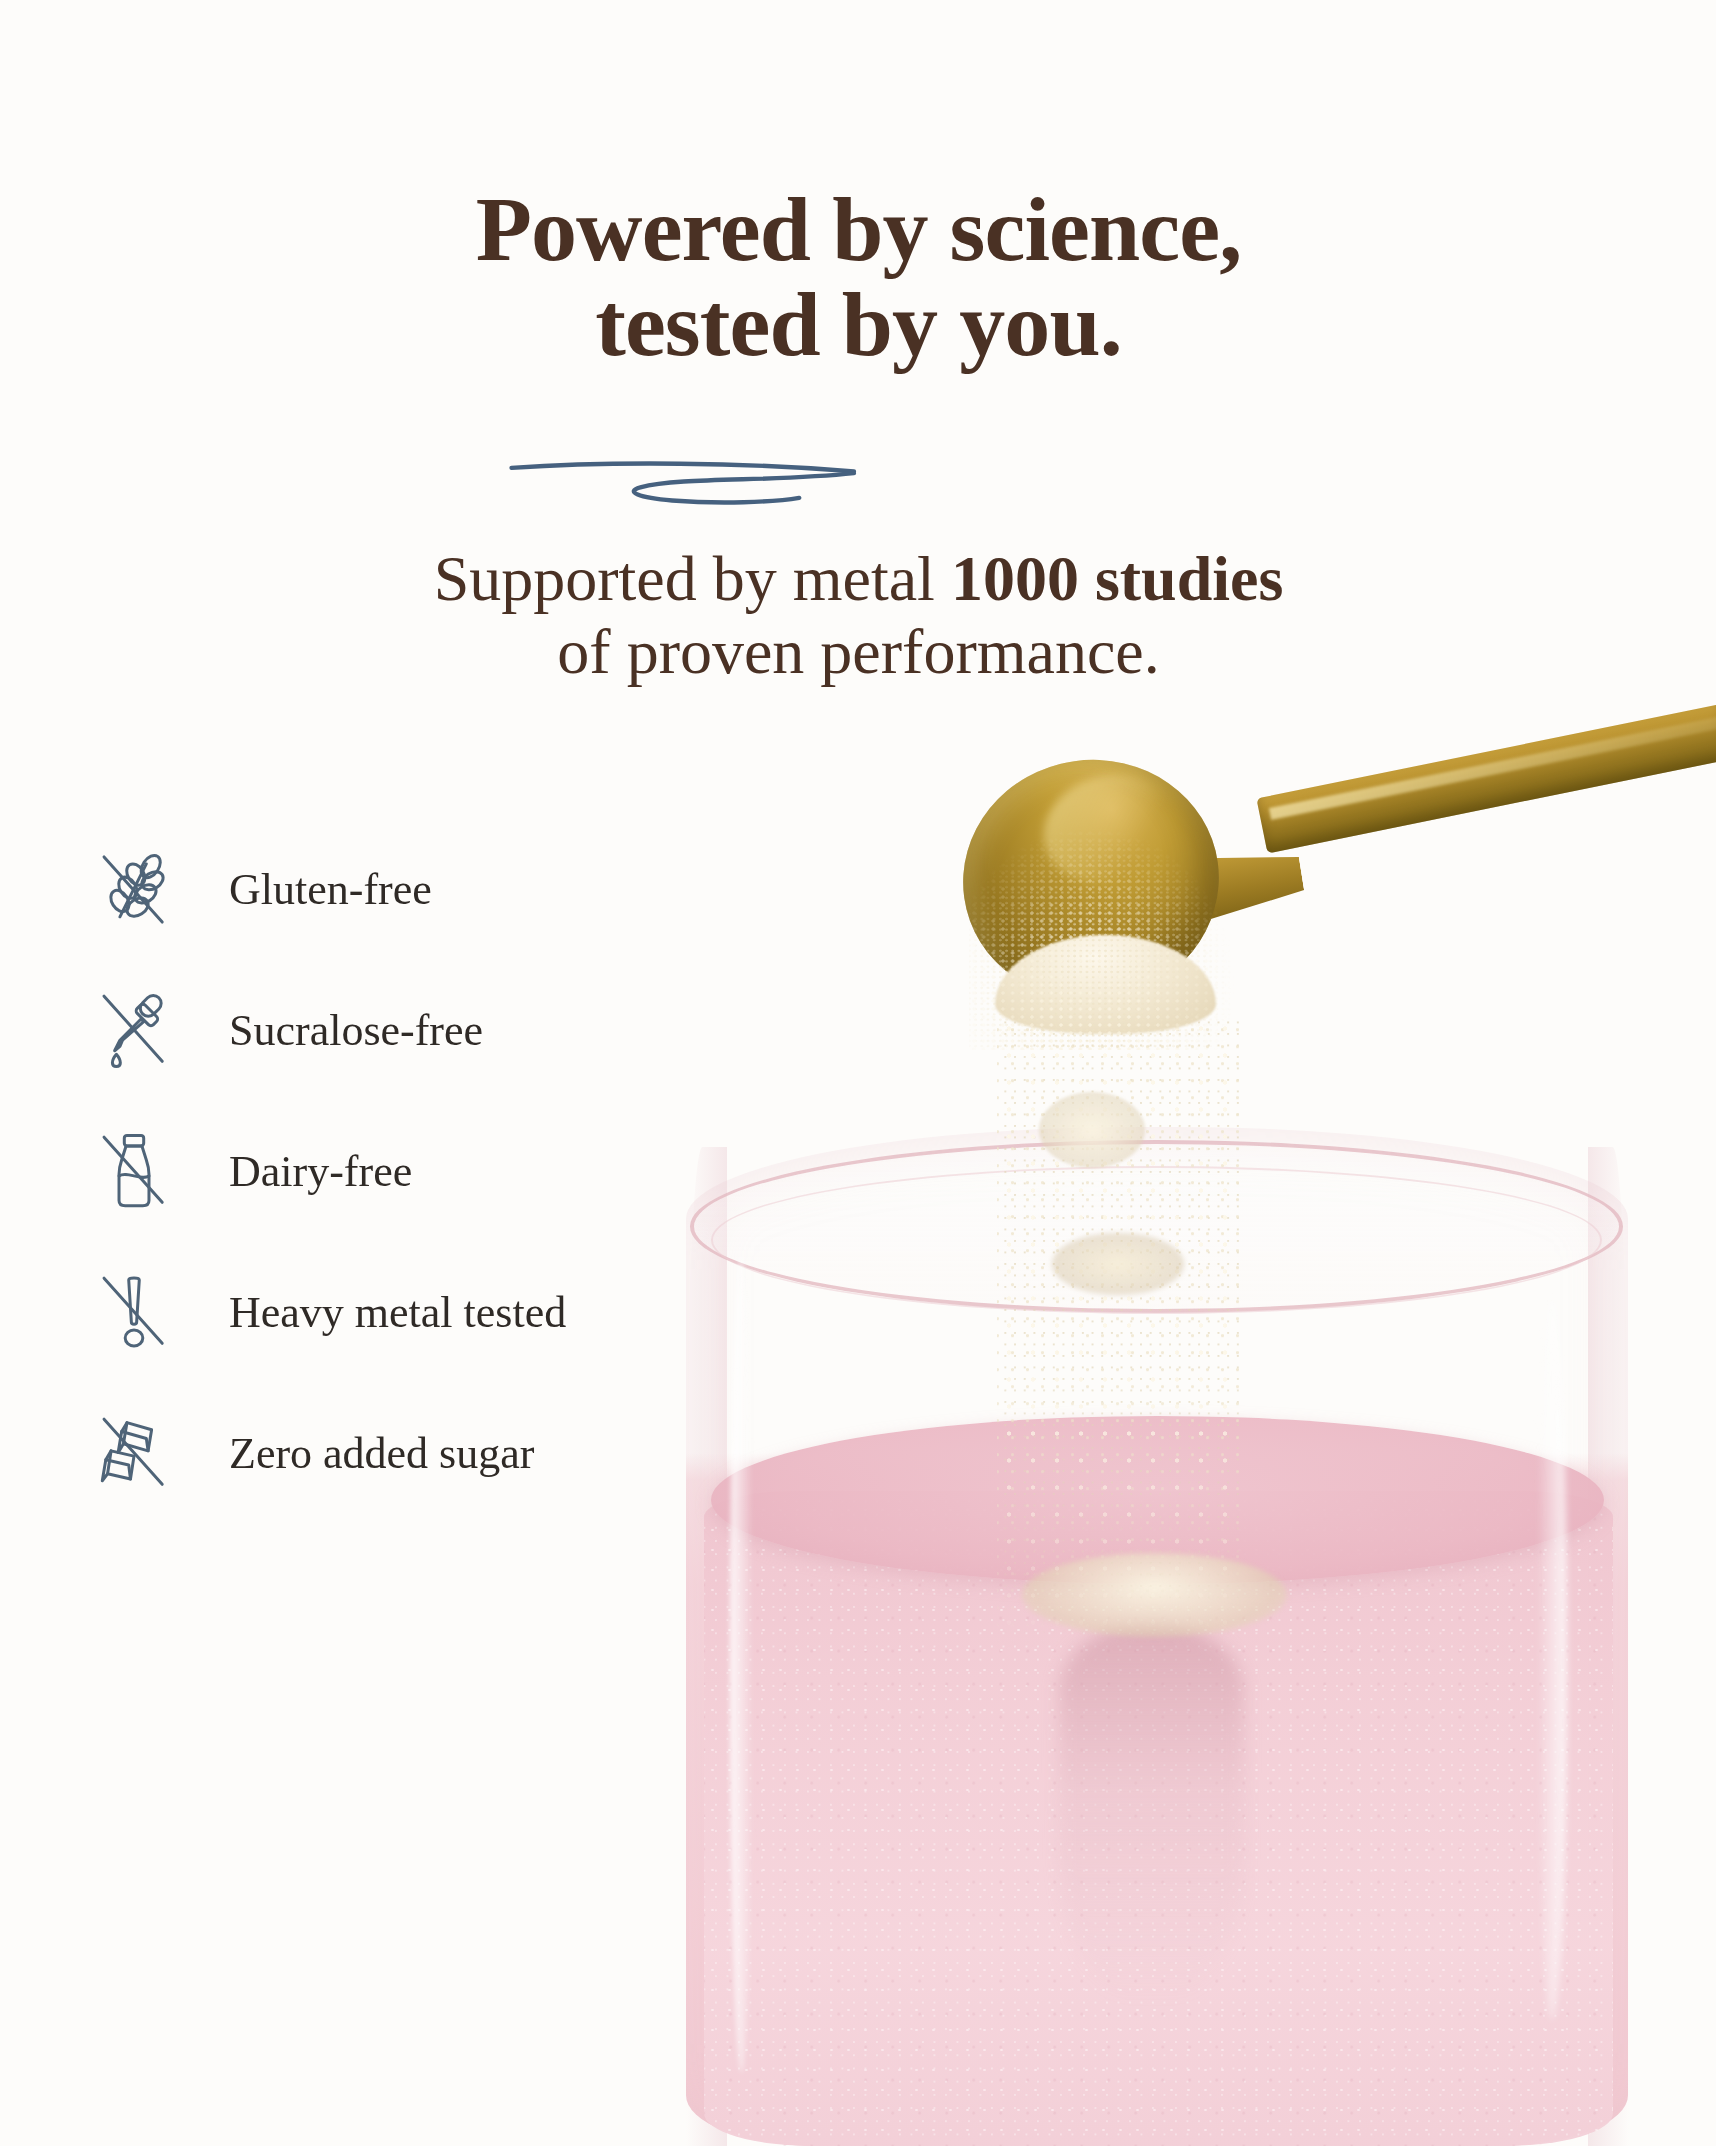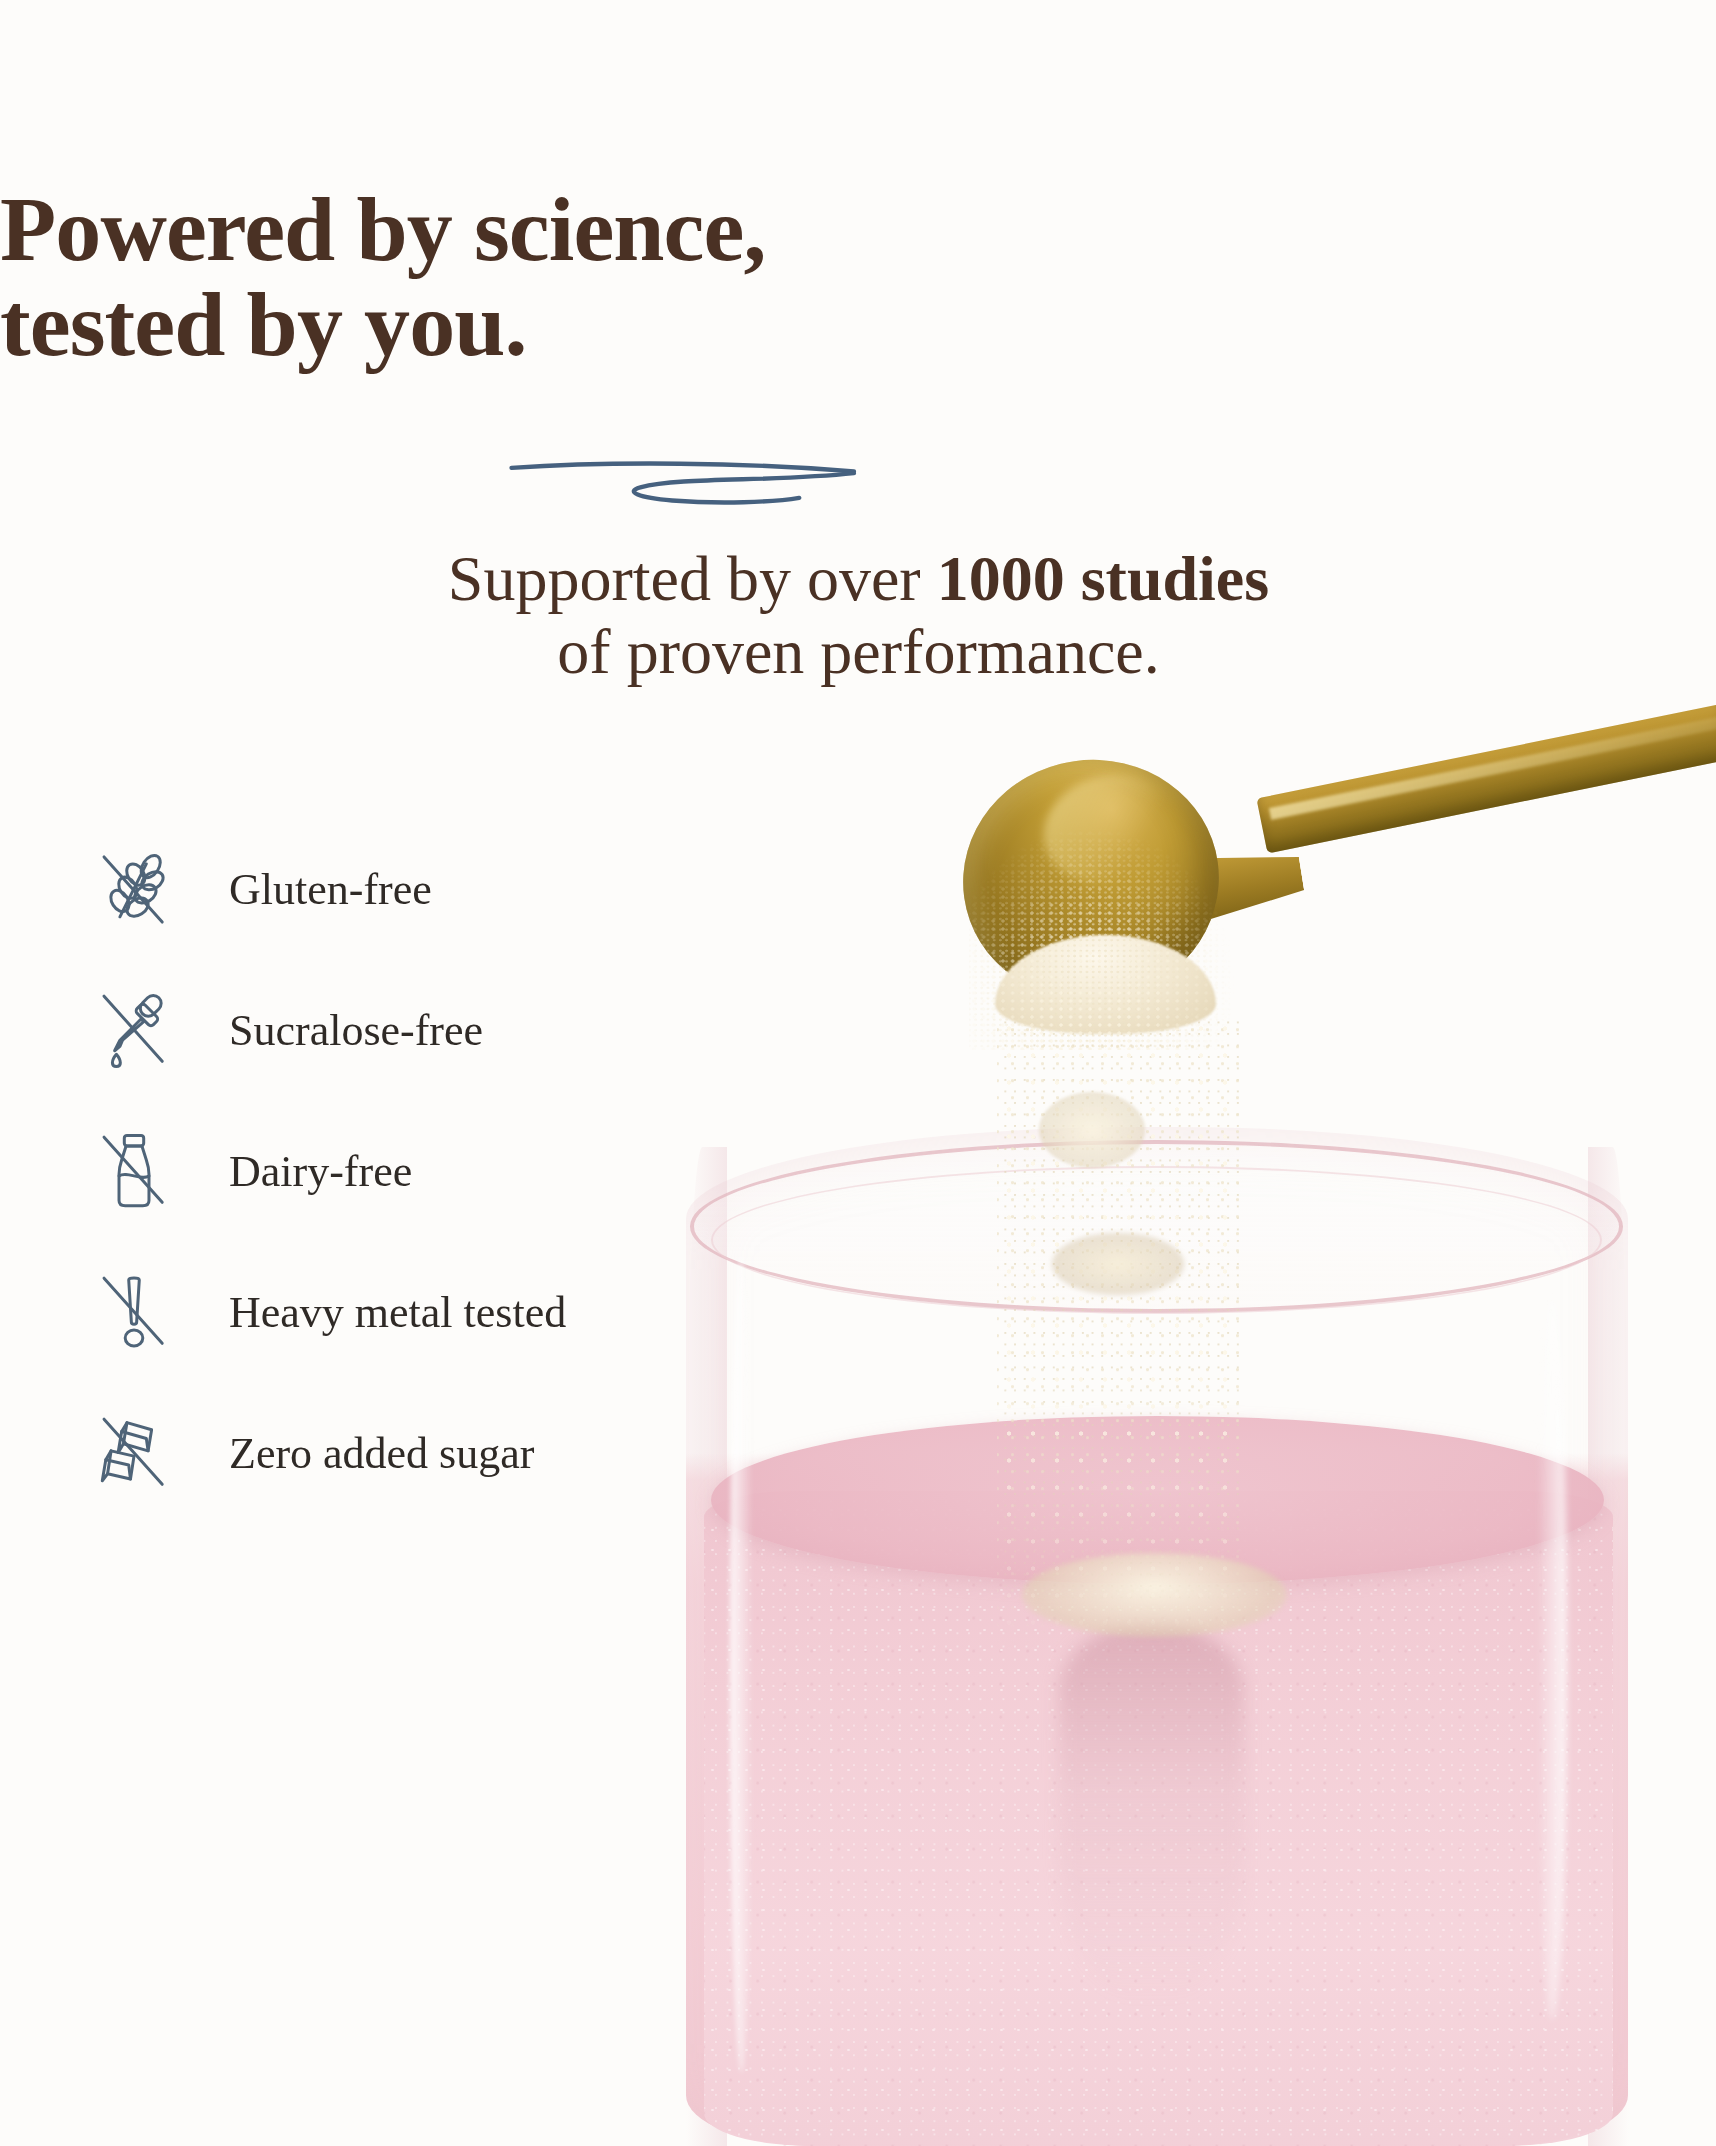--- a/index.html
+++ b/index.html
@@ -223,20 +223,21 @@
     border-radius:50% 50% 45% 45% / 18% 18% 40% 40%;
     filter:blur(8px);
   }
 
   
   #content { position:absolute; inset:0; }
 
   .headline {
     position:absolute;
     left:0; right:0; top:182px;
+    text-align:center;
     color:#4a3124;
     font-weight:700;
     font-size:92px;
     line-height:1.03;
     letter-spacing:-0.9px;
   }
   .headline .l2 { position:relative; display:inline-block; }
 
   .squiggle {
     position:absolute;
@@ -316,21 +317,21 @@
     <span>Powered by science,</span><br>
     <span class="l2">tested by you.</span>
   </h1>
 
   <svg class="squiggle" viewBox="0 0 400 68">
     <path d="M4 18 C 120 10, 268 12, 392 22" fill="none" stroke="#46617f" stroke-width="5" stroke-linecap="round"></path>
     <path d="M392 24 C 300 34, 196 28, 150 40 C 132 45, 148 52, 186 55 C 240 59, 300 57, 330 52" fill="none" stroke="#46617f" stroke-width="5" stroke-linecap="round"></path>
   </svg>
 
   <h2 class="subhead">
-    <span>Supported by over </span><b>1000 studies</b><br>
+    <span>Supported by metal </span><b>1000 studies</b><br>
     <span>of proven performance.</span>
   </h2>
 
   <div class="features">
 
     <div class="feature-row">
       <span class="feature-icon">
         <svg viewBox="0 0 84 94" fill="none" stroke="#4f6478" stroke-width="3.4" stroke-linecap="round" stroke-linejoin="round">
           <path d="M56 18 L26 78"></path>
           <ellipse cx="61" cy="21" rx="9" ry="14" transform="rotate(34 61 21)"></ellipse>

